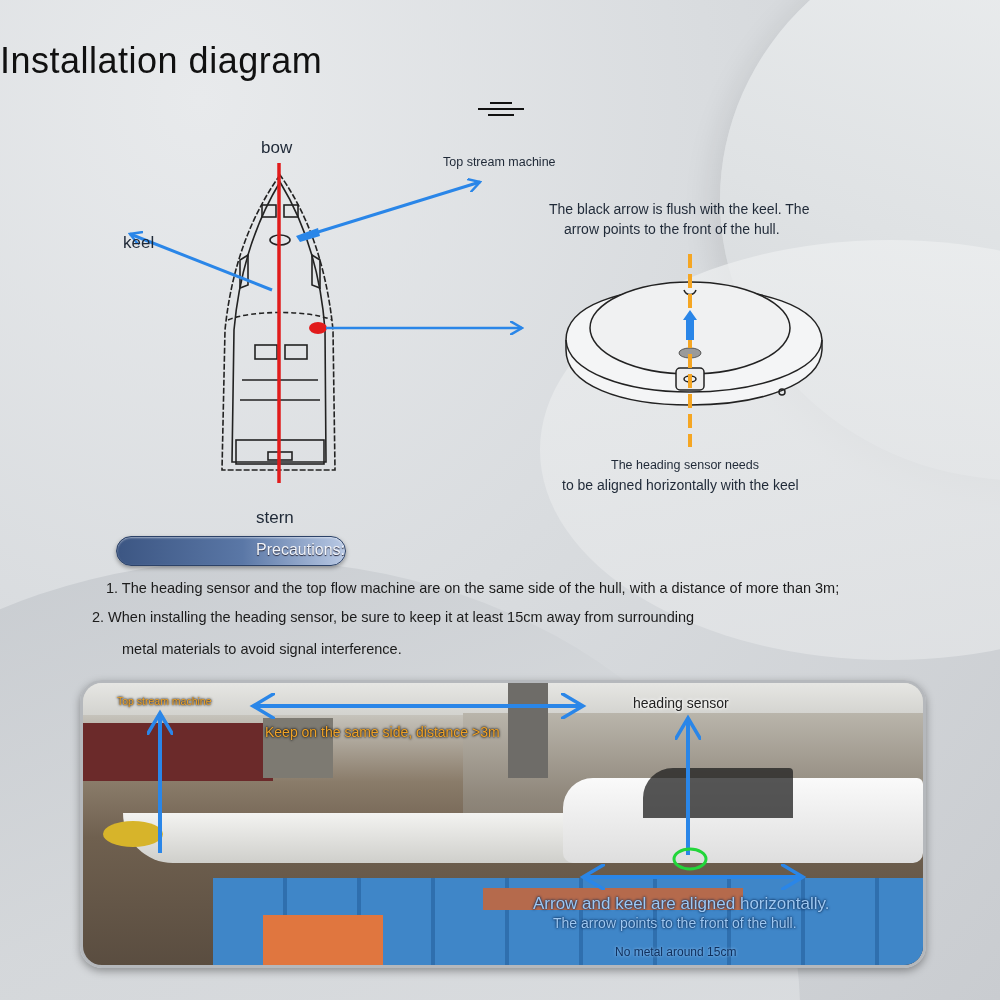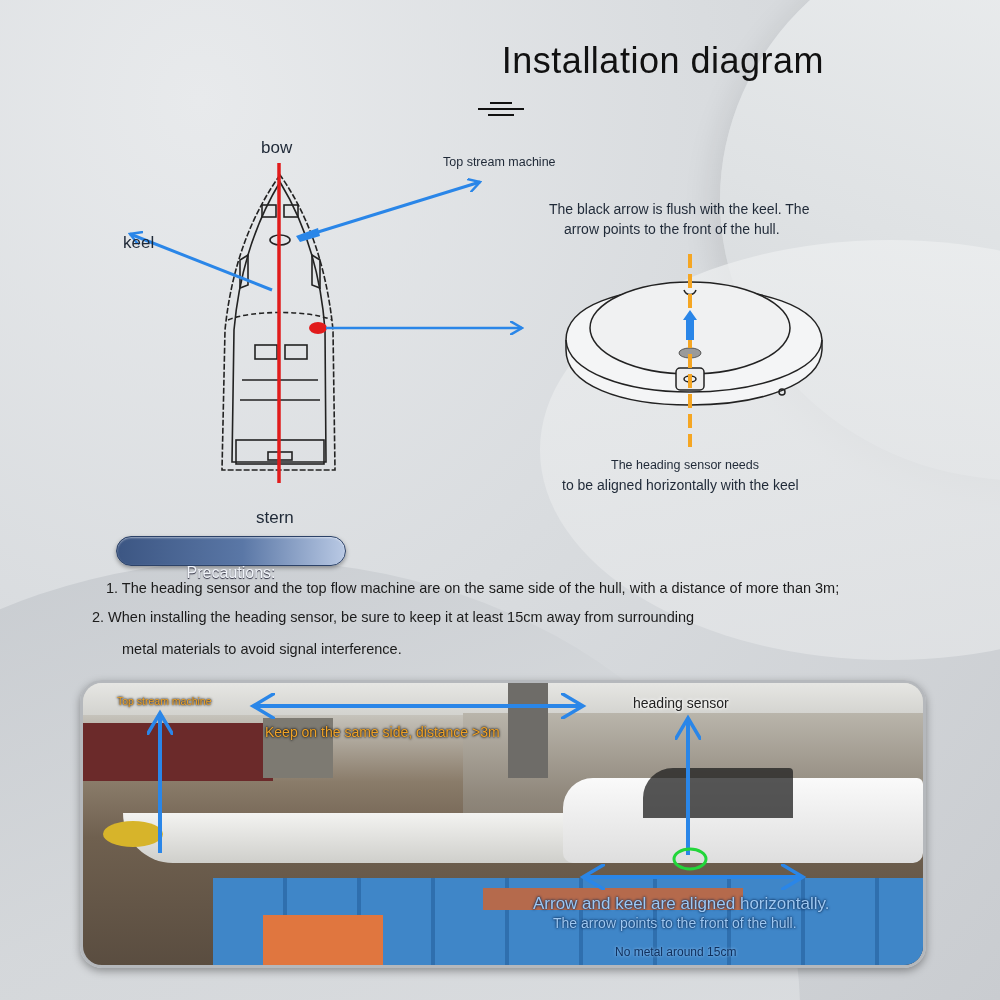--- a/index.html
+++ b/index.html
@@ -17,39 +17,39 @@
     position:absolute; left:720px; top:-80px; width:600px; height:560px;
     border-radius:50%; background: linear-gradient(200deg, #eef0f1 0%, #dfe2e4 60%, #d3d6d9 100%);
     box-shadow: -10px 10px 30px rgba(0,0,0,0.08);
   }
   .bg-swoosh3 {
     position:absolute; left:540px; top:240px; width:700px; height:420px;
     border-radius:50%; background: linear-gradient(180deg, #eceeef 0%, #e2e4e6 100%);
     opacity:0.8;
   }
   .title {
-    position:absolute; left:0; width:824px; top:40px; text-align:right;
+    position:absolute; left:0; width:824px; top:40px; text-align:left;
     font-size:36px; color:#111; letter-spacing:0.5px;
   }
   .title-deco { position:absolute; left:478px; top:102px; width:46px; height:16px; }
   .title-deco span { position:absolute; height:2px; background:#111; }
 
   .label { position:absolute; color:#1f2937; white-space:nowrap; }
   .diagram-svg { position:absolute; left:0; top:0; width:1000px; height:540px; }
 
   .precaution-pill {
     position:absolute; left:116px; top:536px; width:228px; height:28px;
     border-radius:16px;
     background: linear-gradient(90deg, #3c5683 0%, #5a77a6 55%, #b9c9e4 100%);
     box-shadow: 0 2px 4px rgba(0,0,0,0.35), inset 0 1px 2px rgba(255,255,255,0.5);
     border:1px solid #2c4268;
   }
   .precaution-pill span {
-    position:absolute; left:0; width:100%; top:4px; text-align:center;
-    color:#f1f4fa; font-size:16px; text-shadow:0 1px 1px #223;margin-top:23px;
+    position:absolute; left:0; width:100%; top:4px; text-align:right;
+    color:#f1f4fa; font-size:16px; text-shadow:0 1px 1px #223;
   }
   .note { position:absolute; font-size:14.5px; color:#1c1c1c; white-space:nowrap; }
 
   .photo {
     position:absolute; left:80px; top:680px; width:840px; height:282px;
     border-radius:22px; overflow:hidden;
     border:3px solid #b5b8bc;
     box-shadow: 0 3px 8px rgba(0,0,0,0.35);
     background: linear-gradient(180deg, #d8d8d4 0%, #c9c7c0 10%, #8a7c6a 35%, #6f604f 55%, #5a4d40 100%);
   }

